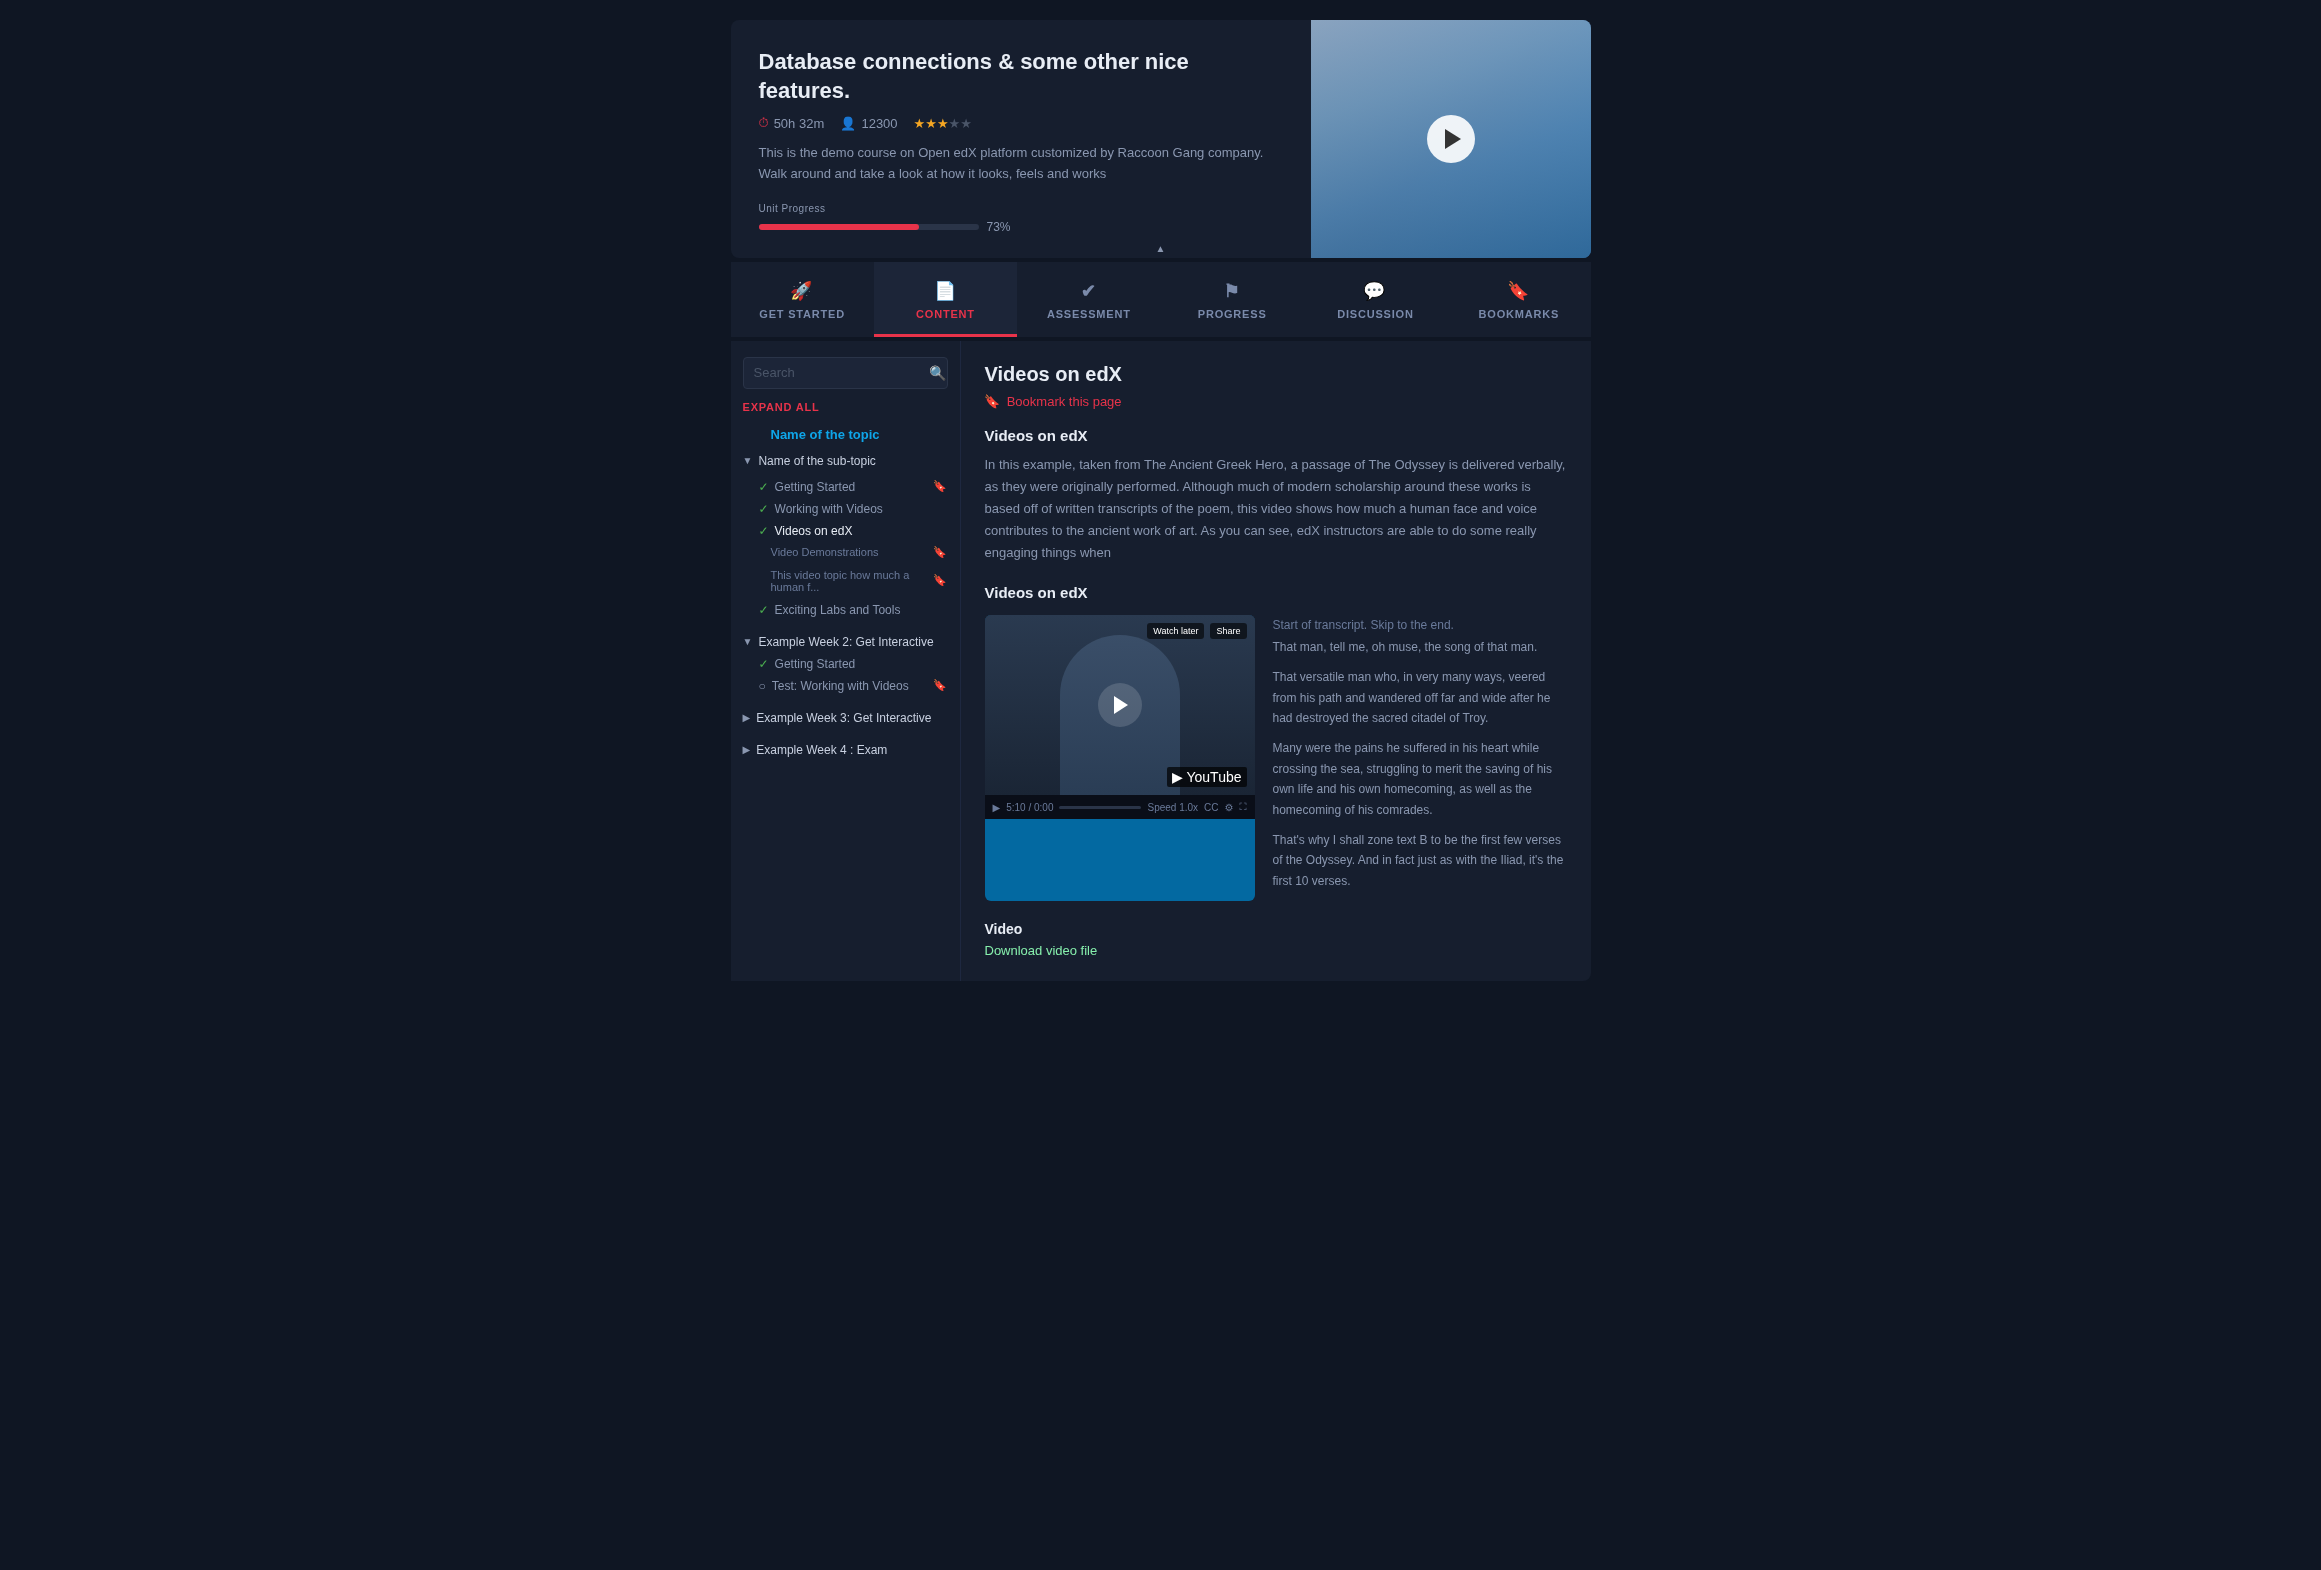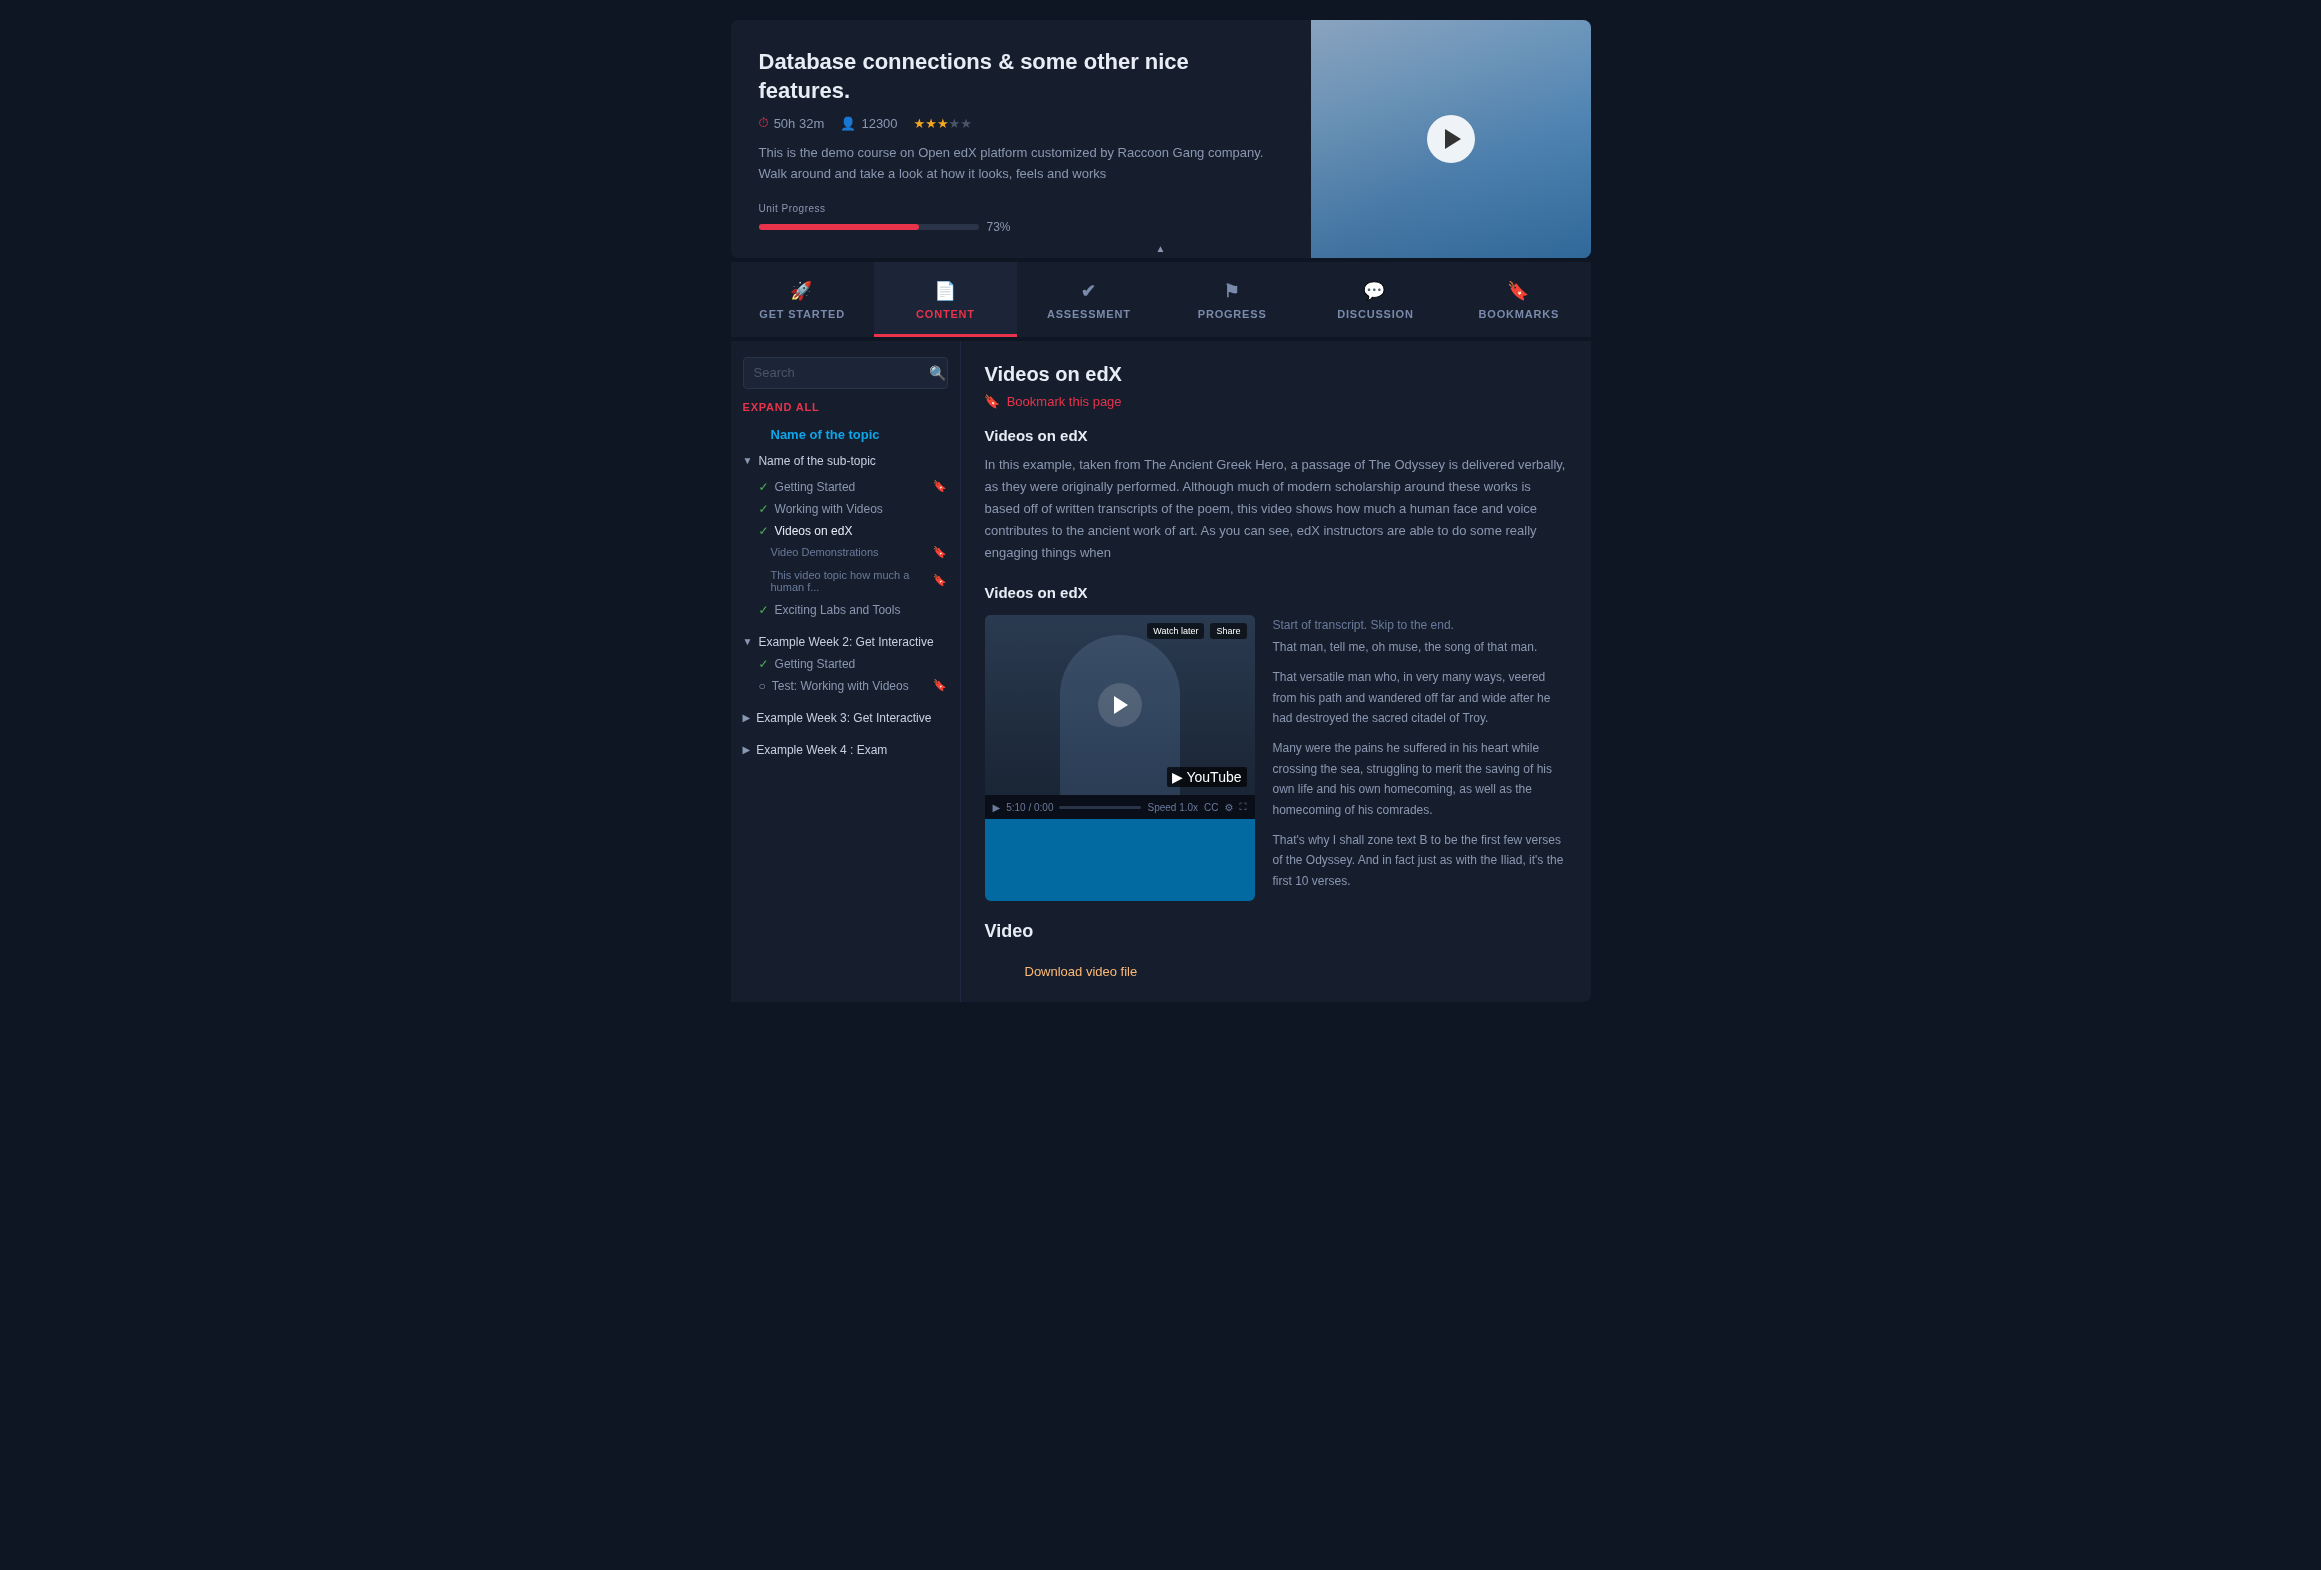--- a/index.html
+++ b/index.html
@@ -412,31 +412,30 @@
     .transcript-para {
       margin-bottom: 10px;
       color: #8a97b0;
       font-size: 12px;
       line-height: 1.7;
     }
     .video-footer {
       margin-top: 12px;
     }
     .video-label {
-      font-size: 18px;
+      font-size: 14px;
       font-weight: 600;
       color: #e8edf5;
-      margin-bottom: 20px;
+      margin-bottom: 4px;
     }
     .download-link {
-      color: #fdba74;
+      color: #86efac;
       font-size: 13px;
       cursor: pointer;
       text-decoration: none;
-      margin-left: 40px;
     }
   </style>
 </head>
 <body>
 
 <div class="app-wrapper">
 
   <div class="hero">
     <div class="hero-content">
       <div class="hero-title">Database connections &amp; some other nice features.</div>

